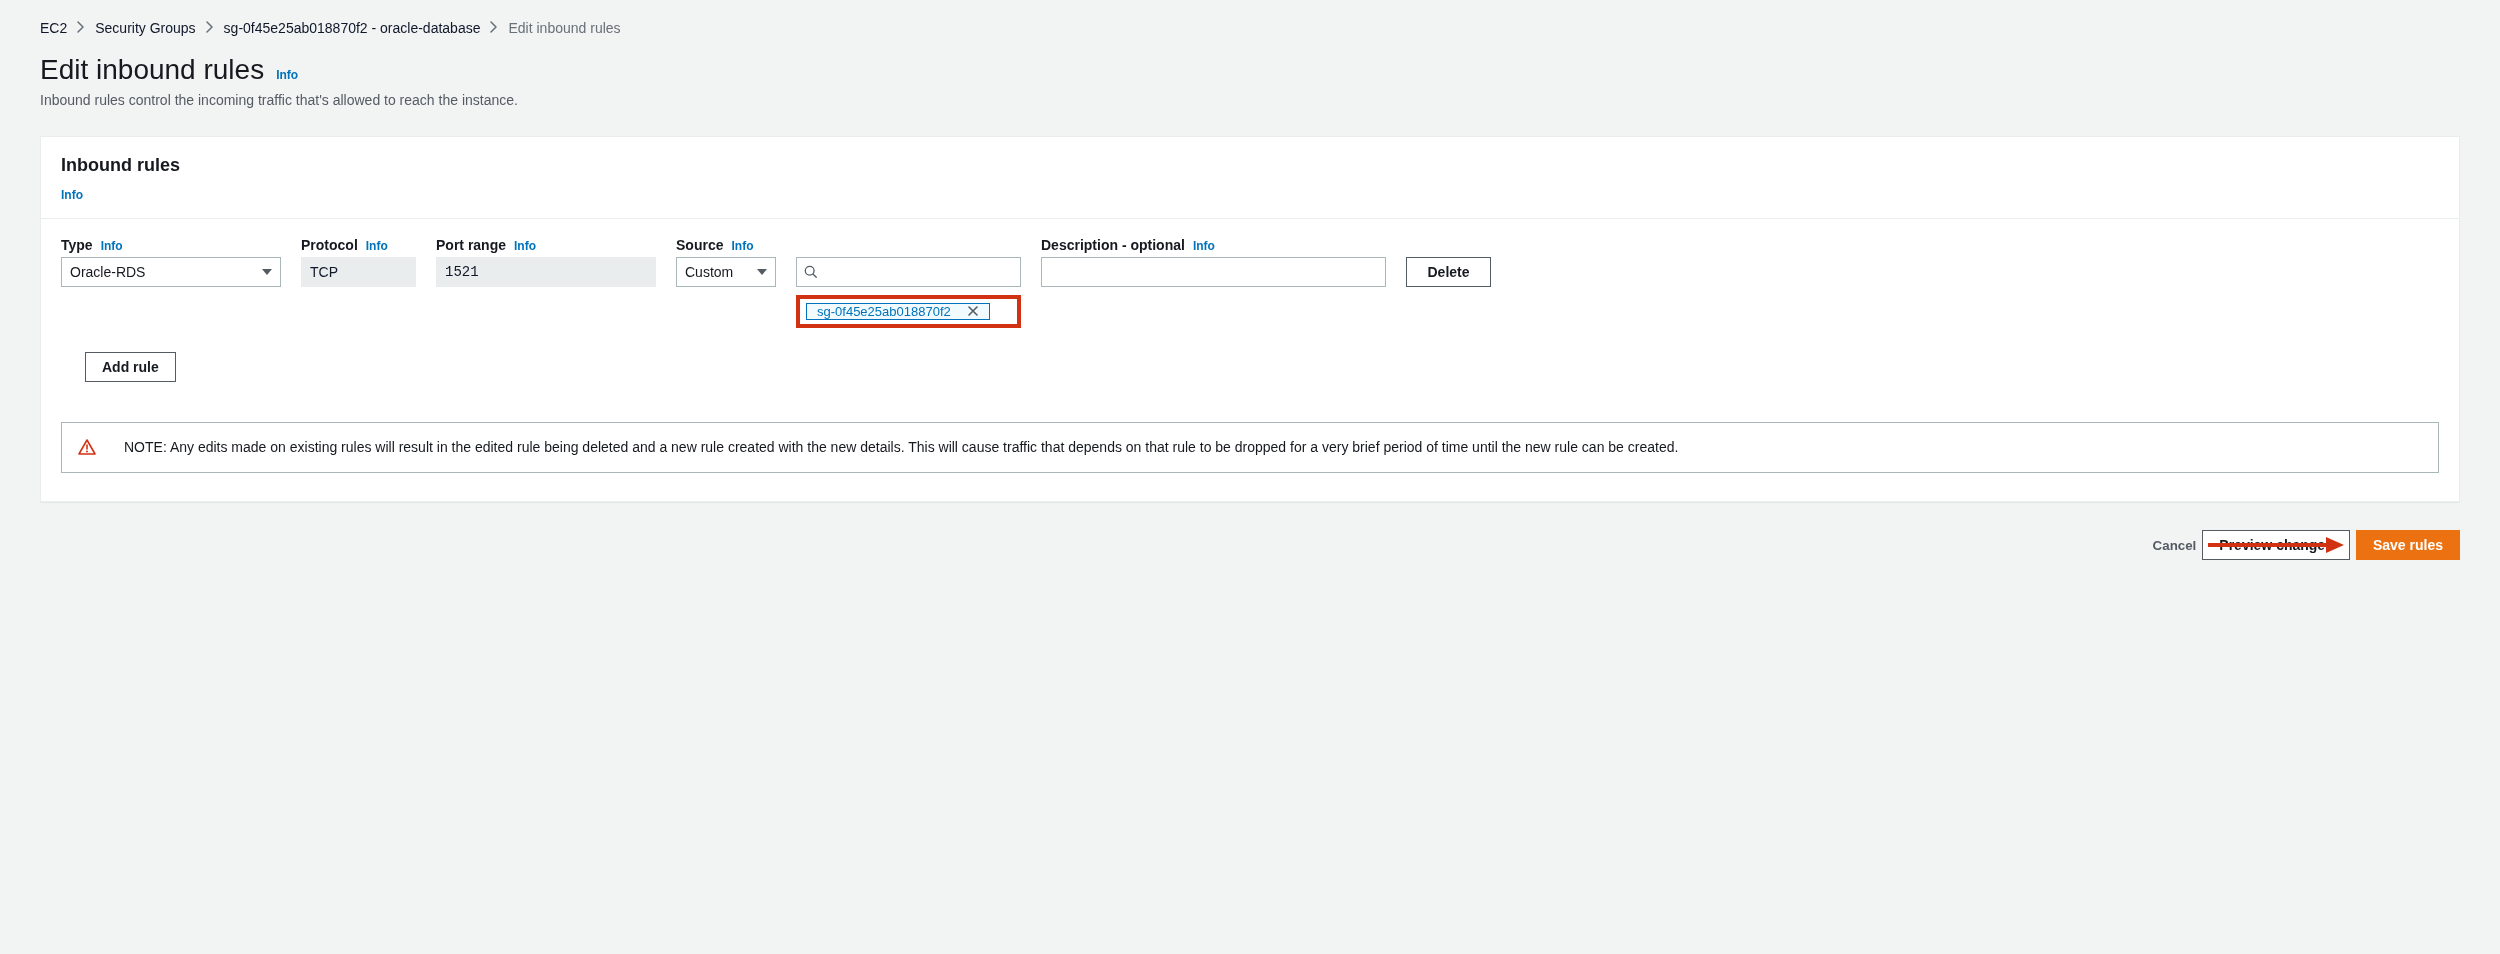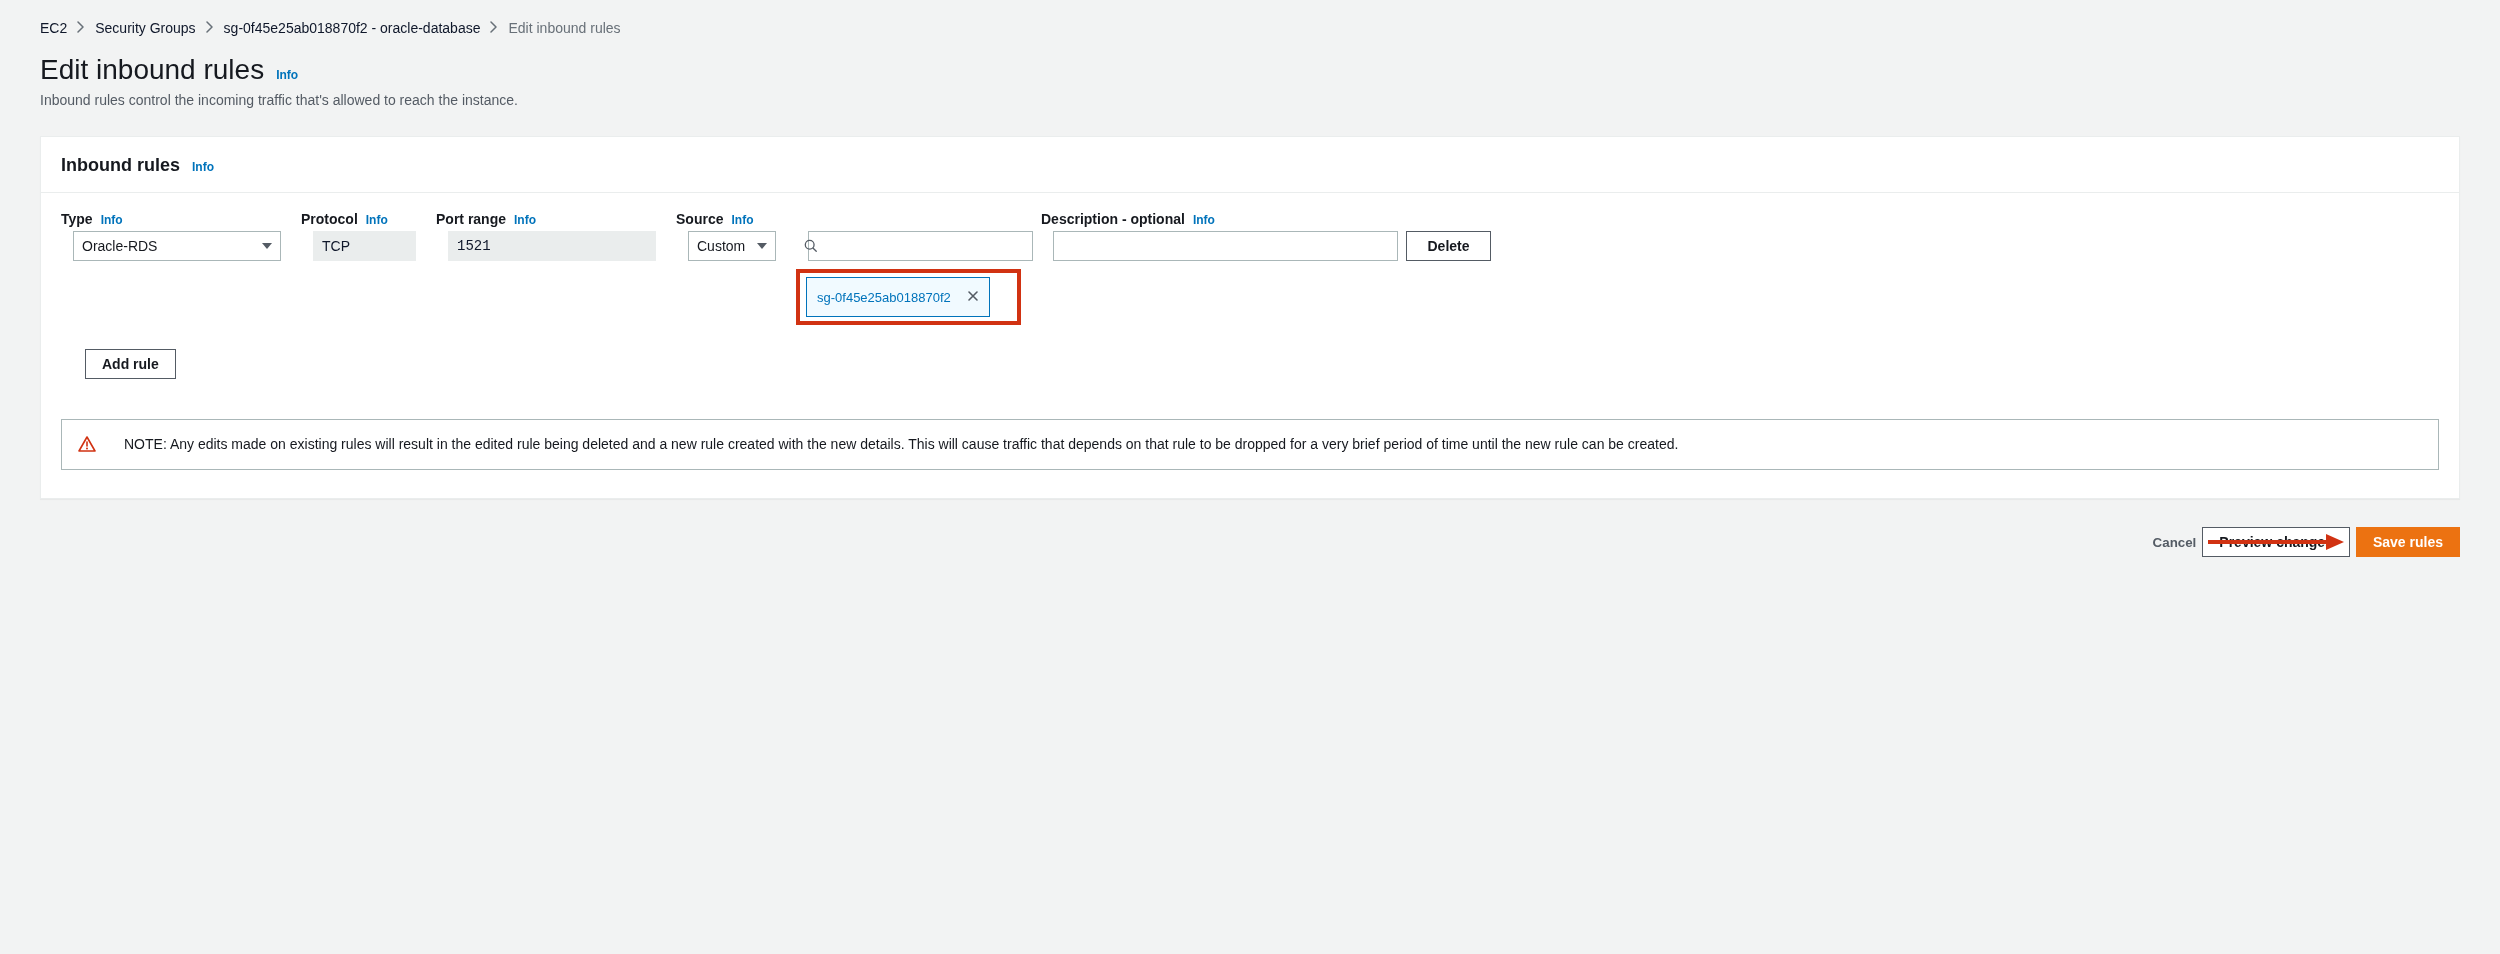--- a/index.html
+++ b/index.html
@@ -29,33 +29,33 @@
   
   .card {
     background: #fff;
     border: 1px solid #eaeded;
     box-shadow: 0 1px 1px rgba(0,0,0,.04);
   }
   .card-header {
     display: flex; align-items: baseline; gap: 12px;
     padding: 18px 20px 16px 20px;
     border-bottom: 1px solid #eaeded;
+    flex-direction: column;
   }
   .card-header .title { font-size: 18px; font-weight: 700; }
   .card-body { padding: 18px 20px 28px 20px; }
   .col-label-row { display:flex; align-items:baseline; gap:8px; margin-bottom:4px; font-weight:700; font-size:14px; }
   
   .input, .select {
     height: 30px;
     border: 1px solid #aab7b8;
     background: #fff;
     padding: 0 8px;
     font-size: 14px;
     color:#16191f;
-    margin-left:12px;
   }
   .select { position:relative; display:flex; align-items:center; justify-content:space-between; cursor:pointer; }
   .select .caret {
     width:0; height:0; border-left:5px solid transparent; border-right:5px solid transparent; border-top:6px solid #545b64;
   }
   .input-disabled { background:#eaeded; border-color:#eaeded; color:#0f172a; }
   .input-search-wrap { position:relative; }
   .input-search-wrap .mag {
     position:absolute; left:8px; top:50%; transform:translateY(-50%);
     width:14px; height:14px;
@@ -66,21 +66,21 @@
     margin-top:8px;
     border: 4px solid #d13212;
     display:inline-block;
     padding: 4px 6px;
   }
   .chip {
     display:inline-flex; align-items:center; gap:16px;
     background:#f1faff;
     border:1px solid #0073bb;
     color:#0073bb;
-    height:40px; padding:0 10px 0 10px;
+    height:17px; padding:0 10px 0 10px;
     font-size:13px;
   }
   .chip .x { color:#545b64; cursor:pointer; font-size:14px; }
   
   .btn {
     height:30px;
     border:1px solid #545b64;
     background:#fff;
     color:#16191f;
     padding:0 16px;

